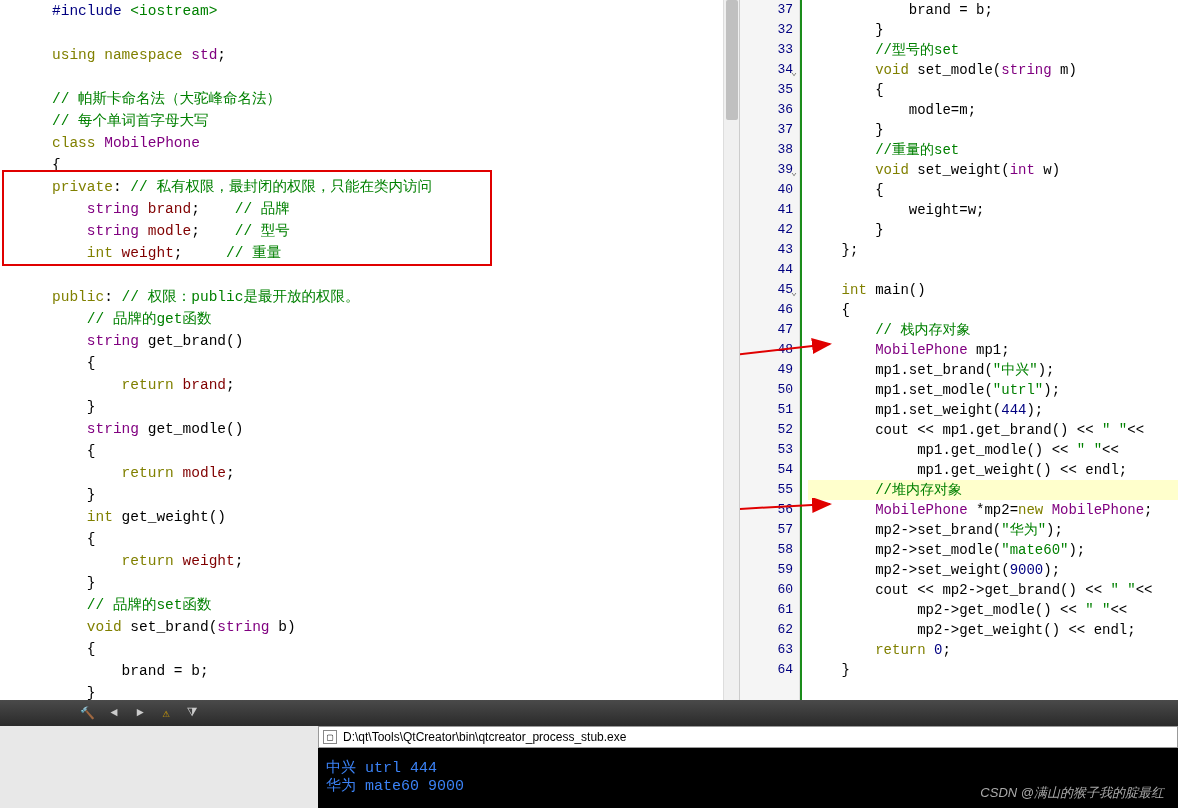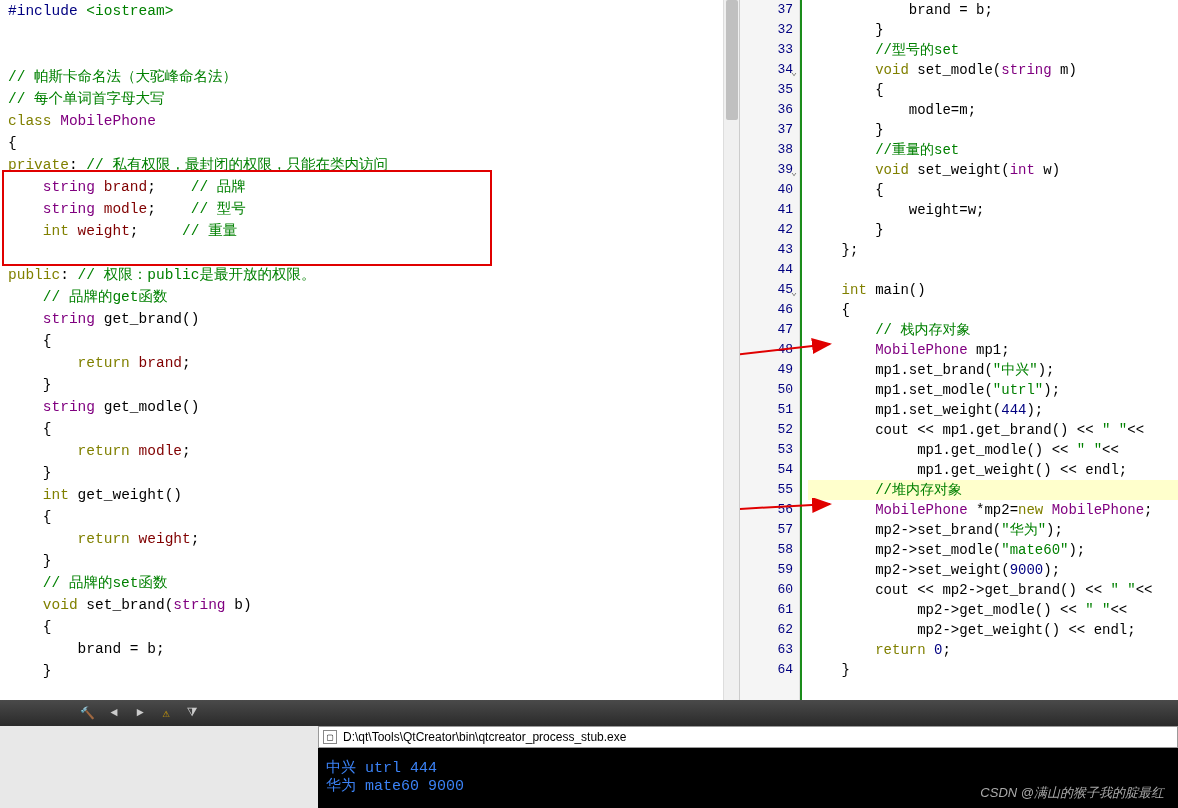--- a/index.html
+++ b/index.html
@@ -57,21 +57,21 @@
   border-left: 2px solid #1a8c1a;
   position: relative;
 }
 .code-left {
   padding-left: 8px;
   line-height: 22px;
   font-size: 14.5px;
   position: relative;
 }
 .ln { height: 20px; white-space: pre; }
-.lln { height: 22px; white-space: pre; }
+.lln { height: 22px; white-space: pre; margin-left: 44px; }
 .kw { color: #808000; }
 .type { color: #800080; }
 .str { color: #008000; }
 .cmt { color: #008000; }
 .pre { color: #000080; }
 .num { color: #000080; }
 .ident { color: #800000; }
 .redbox {
   position: absolute;
   border: 2px solid #e00000;
@@ -174,20 +174,21 @@
 }
 </style>
 </head>
 <body>
 
 <div class="editor-container">
   <div class="pane pane-left">
     <div class="code-left">
       <div class="lln"><span class="pre">#include</span><span class="str"> &lt;iostream&gt;</span></div>
       <div class="lln"></div>
+      <div class="lln"><span class="kw">using</span><span class="kw"> namespace</span><span class="type"> std</span><span>;</span></div>
       <div class="lln"></div>
       <div class="lln"><span class="cmt">// 帕斯卡命名法（大驼峰命名法）</span></div>
       <div class="lln"><span class="cmt">// 每个单词首字母大写</span></div>
       <div class="lln"><span class="kw">class</span><span class="type"> MobilePhone</span></div>
       <div class="lln"><span>{</span></div>
       <div class="lln"><span class="kw">private</span><span>:</span><span class="cmt"> // 私有权限，最封闭的权限，只能在类内访问</span></div>
       <div class="lln"><span class="type">    string</span><span class="ident"> brand</span><span>;</span><span class="cmt">    // 品牌</span></div>
       <div class="lln"><span class="type">    string</span><span class="ident"> modle</span><span>;</span><span class="cmt">    // 型号</span></div>
       <div class="lln"><span class="kw">    int</span><span class="ident"> weight</span><span>;</span><span class="cmt">     // 重量</span></div>
       <div class="lln"></div>

